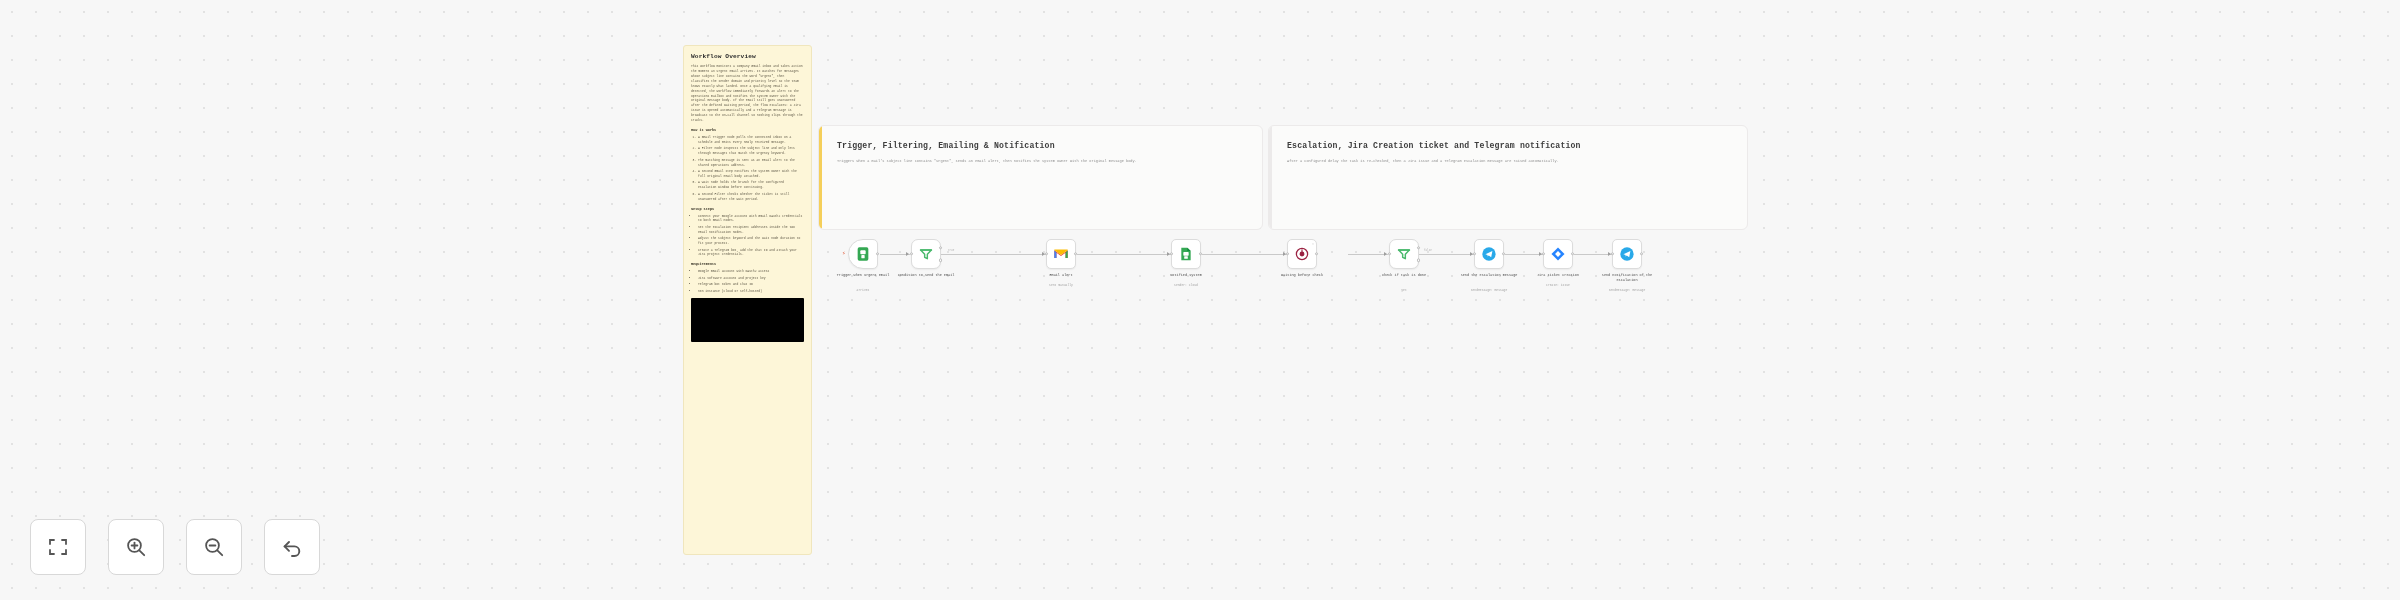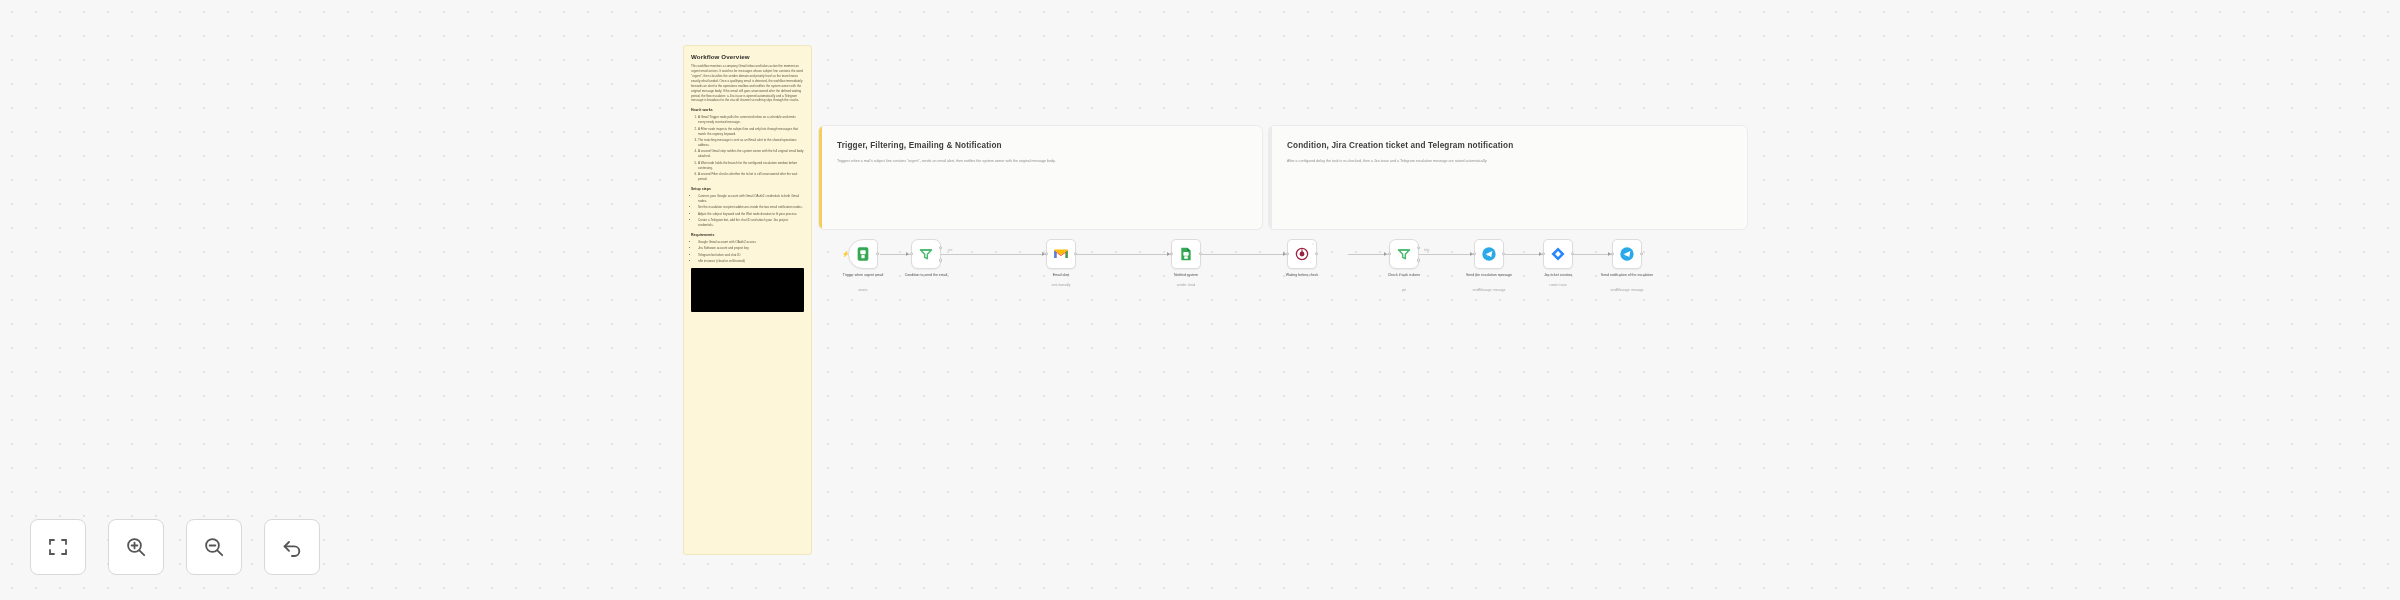--- a/index.html
+++ b/index.html
@@ -9,20 +9,21 @@
     font-family: "Liberation Sans", sans-serif;
     background: #f7f7f7;
   }
 
   #canvas {
     position: relative;
     width: 2400px; height: 600px;
     background-color: #f7f7f7;
     background-image: radial-gradient(circle, #e2e2e2 1px, transparent 1px);
     background-size: 24px 24px;
+    font-family: Liberation Mono, monospace;
   }
 
   
   #sticky-note {
     position: absolute;
     left: 683px; top: 45px;
     width: 129px; height: 510px;
     background: #fdf6d8;
     border: 1px solid #f0e6bd;
     border-radius: 3px;
@@ -205,21 +206,21 @@
   </div>
 
   <div class="section" id="section-1">
     <div class="section-accent" style="background:#f5cf5a"></div>
     <div class="section-title">Trigger, Filtering, Emailing &amp; Notification</div>
     <div class="section-sub">Triggers when a mail's subject line contains "urgent", sends an email alert, then notifies the system owner with the original message body.</div>
   </div>
 
   <div class="section" id="section-2">
     <div class="section-accent" style="background:#eceaea"></div>
-    <div class="section-title">Condition, Jira Creation ticket and Telegram notification</div>
+    <div class="section-title">Escalation, Jira Creation ticket and Telegram notification</div>
     <div class="section-sub">After a configured delay the task is re-checked, then a Jira issue and a Telegram escalation message are raised automatically.</div>
   </div>
 
   <div class="edge" style="left:880px; top:254px; width:30px;"></div>
   <div class="edge-arrow" style="left:906px; top:252px;"></div>
 
   <div class="edge" style="left:941px; top:254px; width:105px;"></div>
   <div class="edge-arrow" style="left:1042px; top:252px;"></div>
   <div class="edge-label" style="left:948px; top:249px;">true</div>
 

